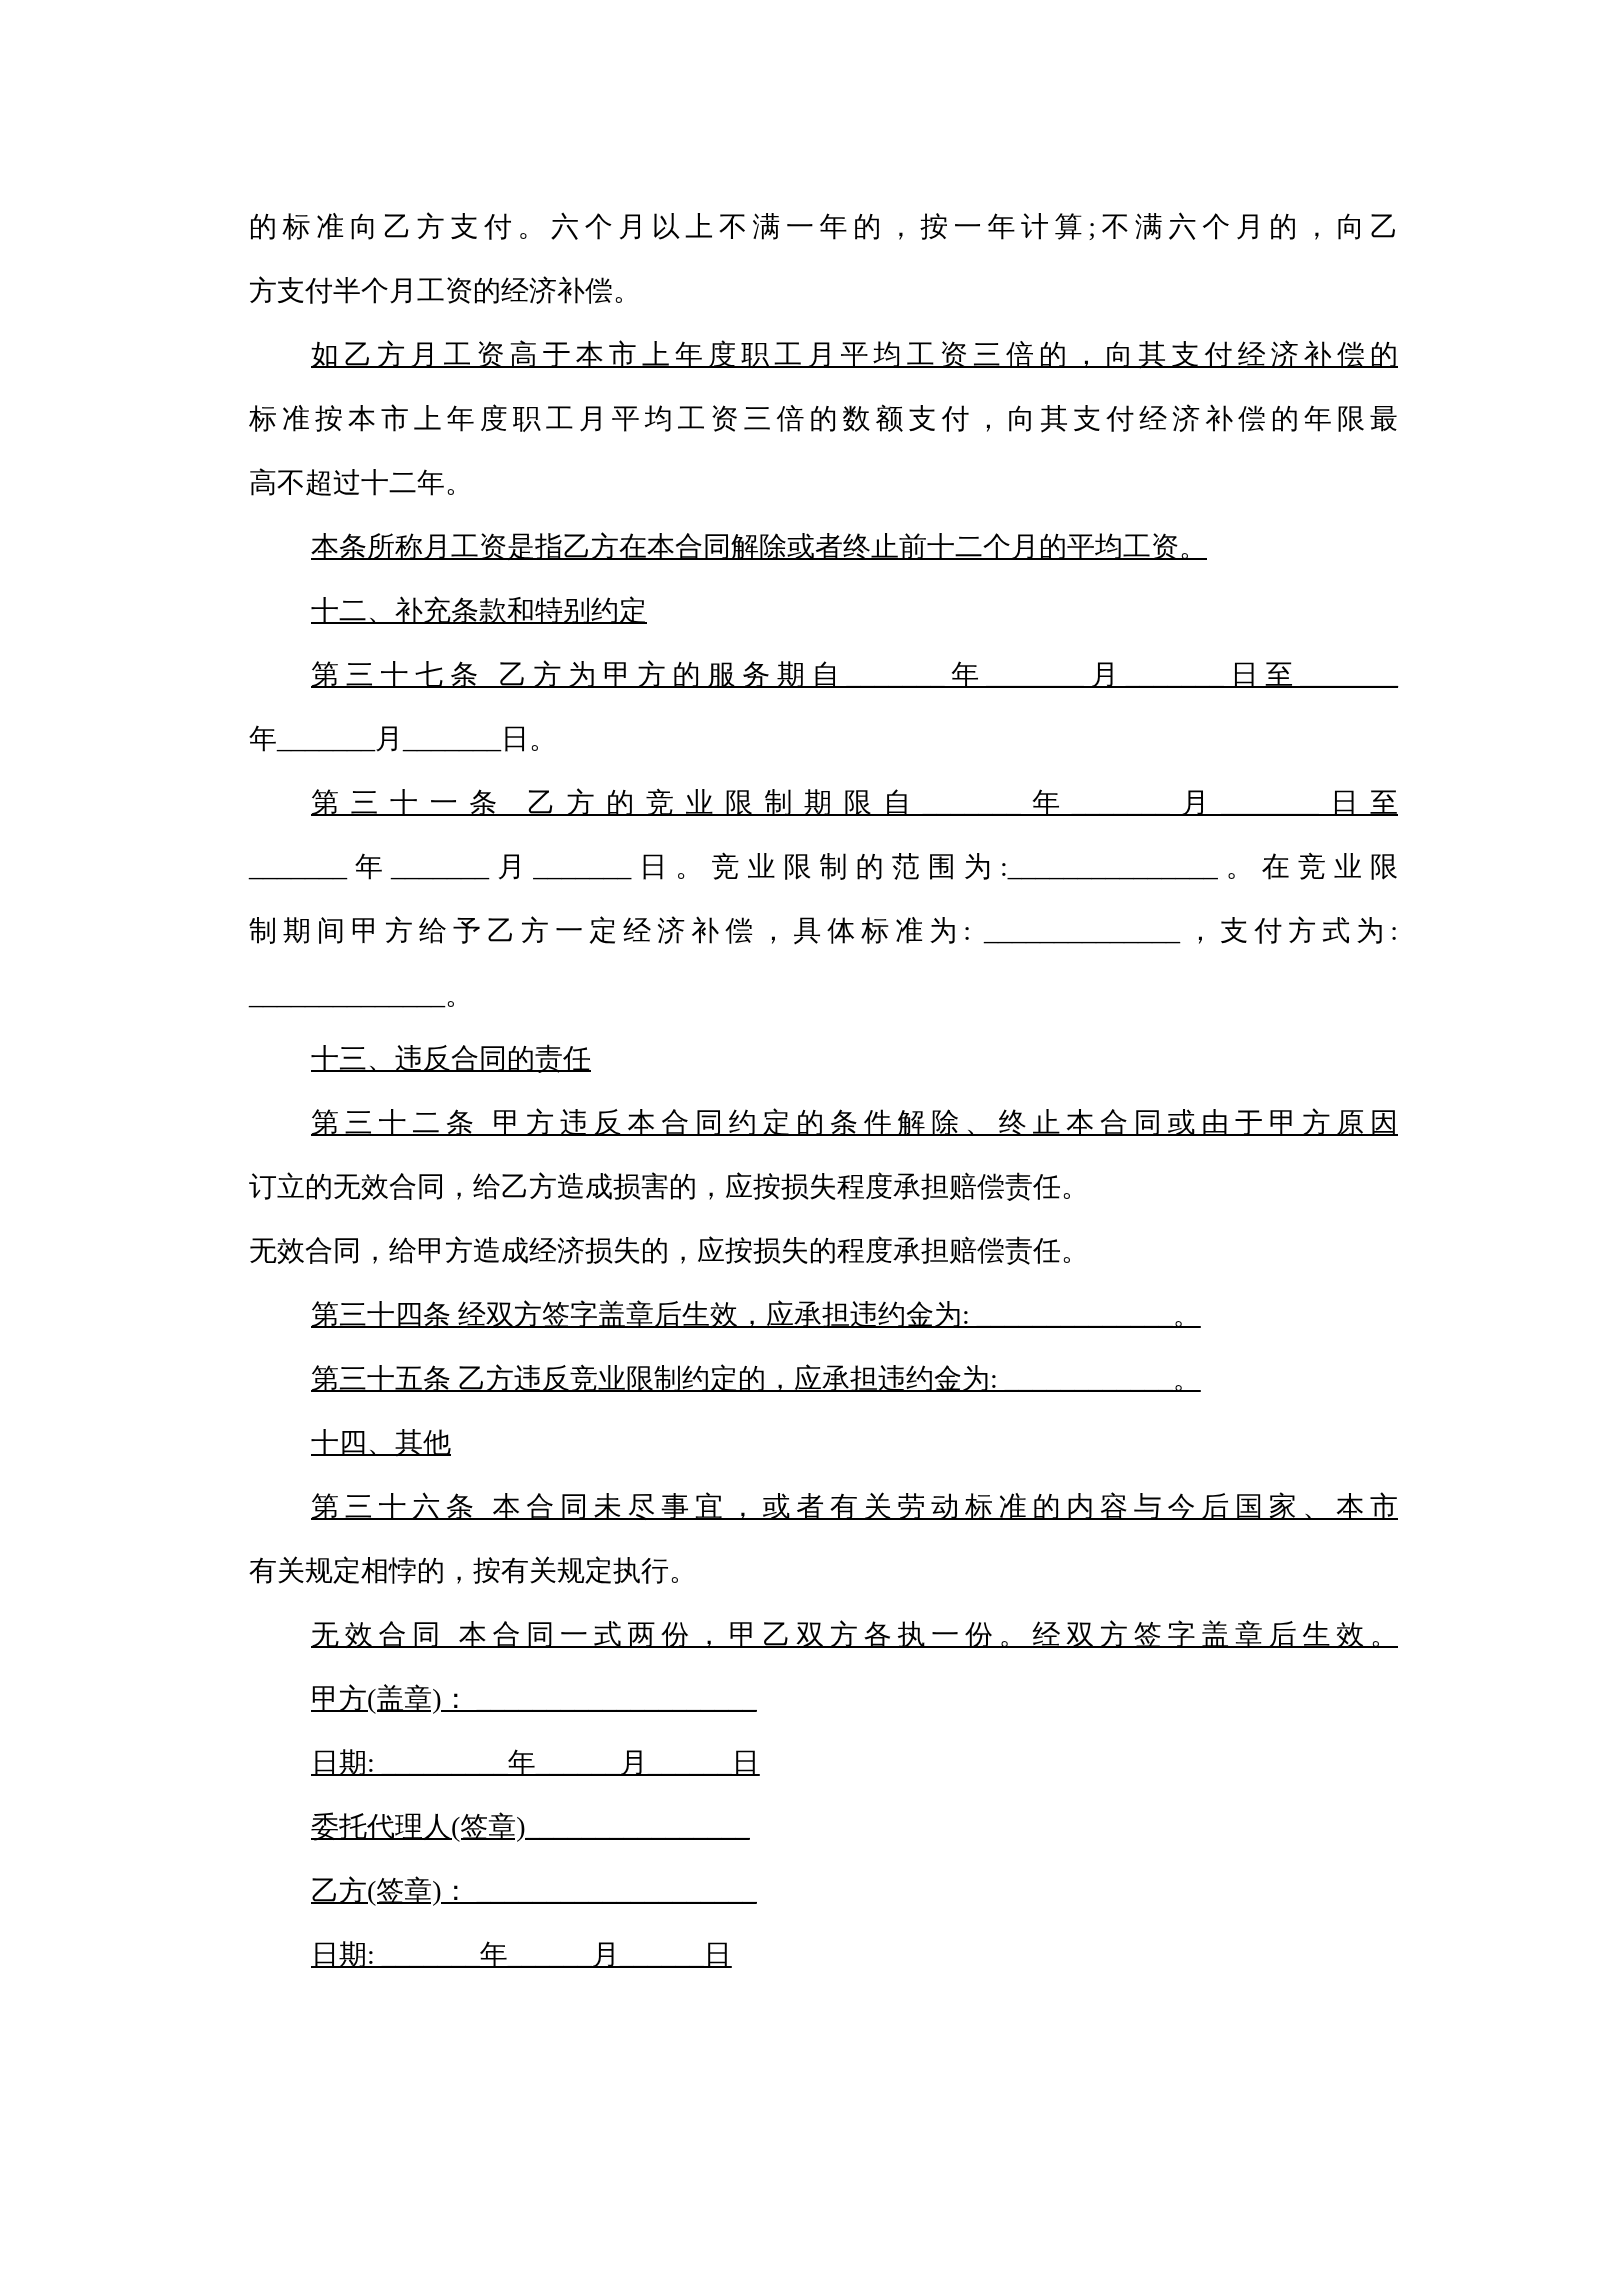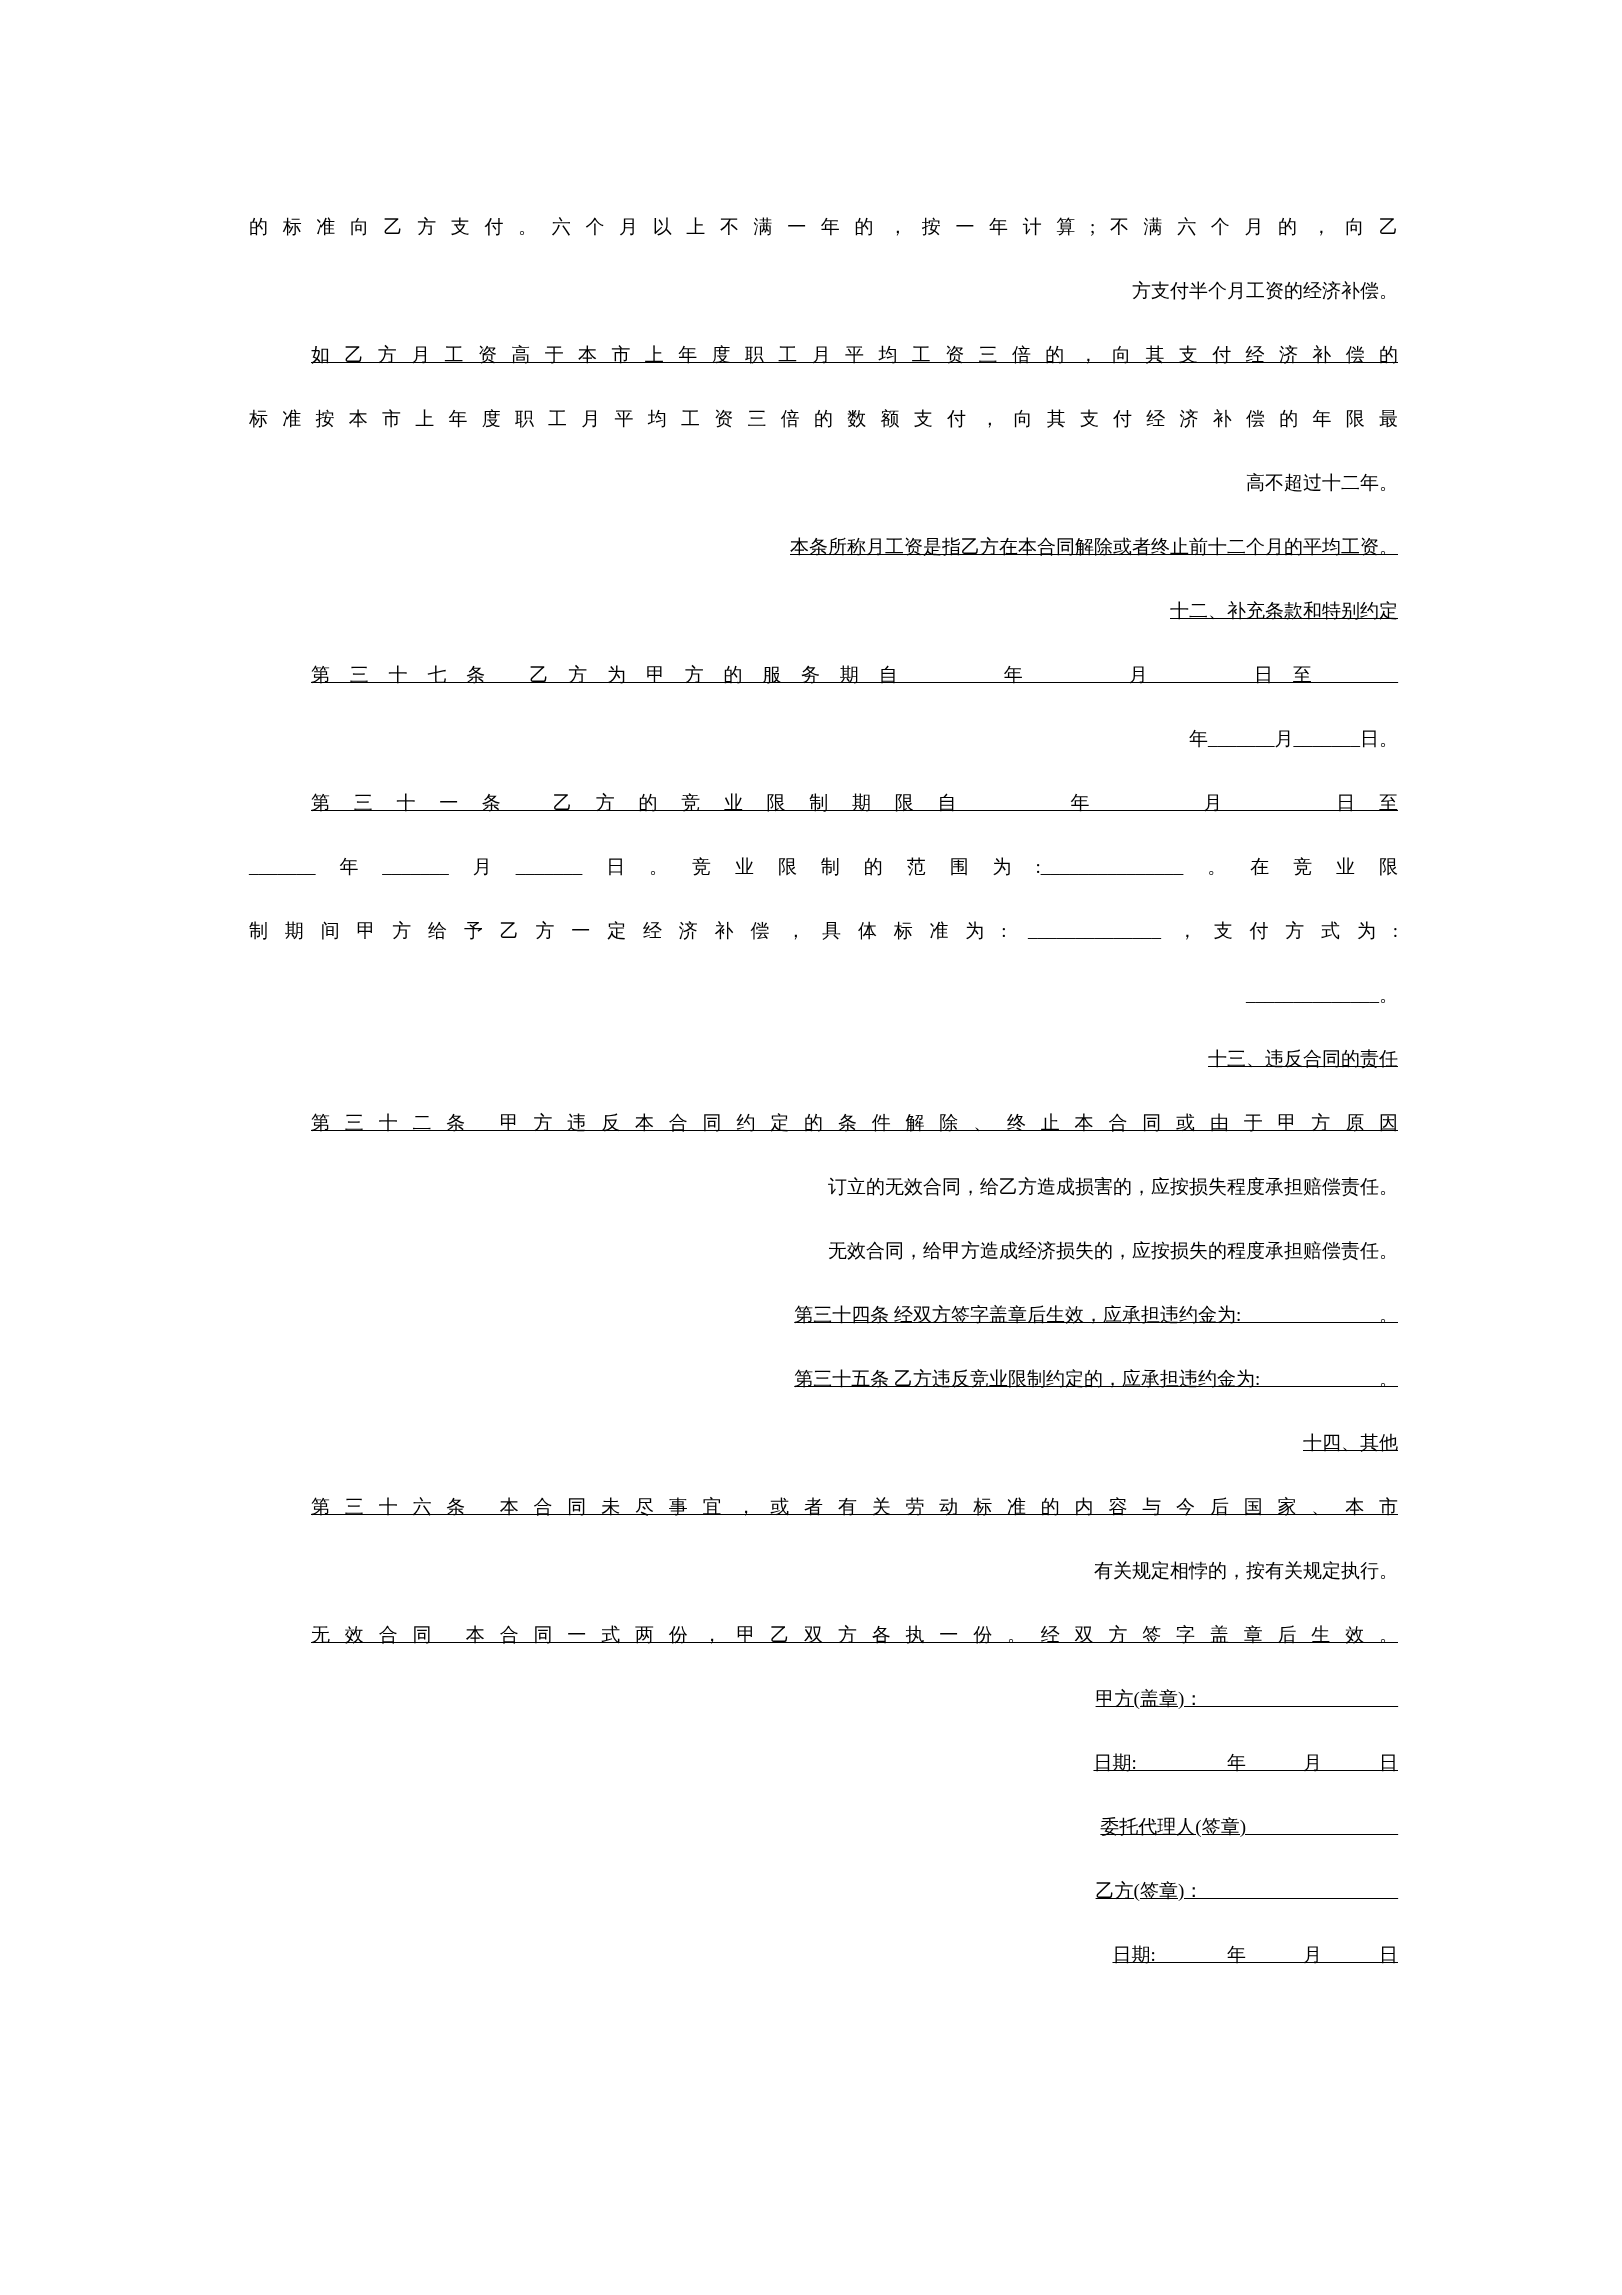--- a/index.html
+++ b/index.html
@@ -14,28 +14,28 @@
     background: #ffffff;
     overflow: hidden;
   }
   .contract-body {
     position: absolute;
     left: 249px;
     top: 195px;
     width: 1149px;
     color: #000000;
     font-family: "Liberation Serif", "DejaVu Serif", serif;
-    font-size: 19px;
+    font-size: 28px;
     line-height: 64px;
     font-weight: 400;
   }
   .line {
     min-height: 64px;
     white-space: pre-wrap;
-    text-align: right;
+    text-align: left;
   }
   .line.indent {
     text-indent: 62px;
     text-decoration: underline;
   }
   .line.fill {
     text-align: justify;
     text-align-last: justify;
   }
 </style>

